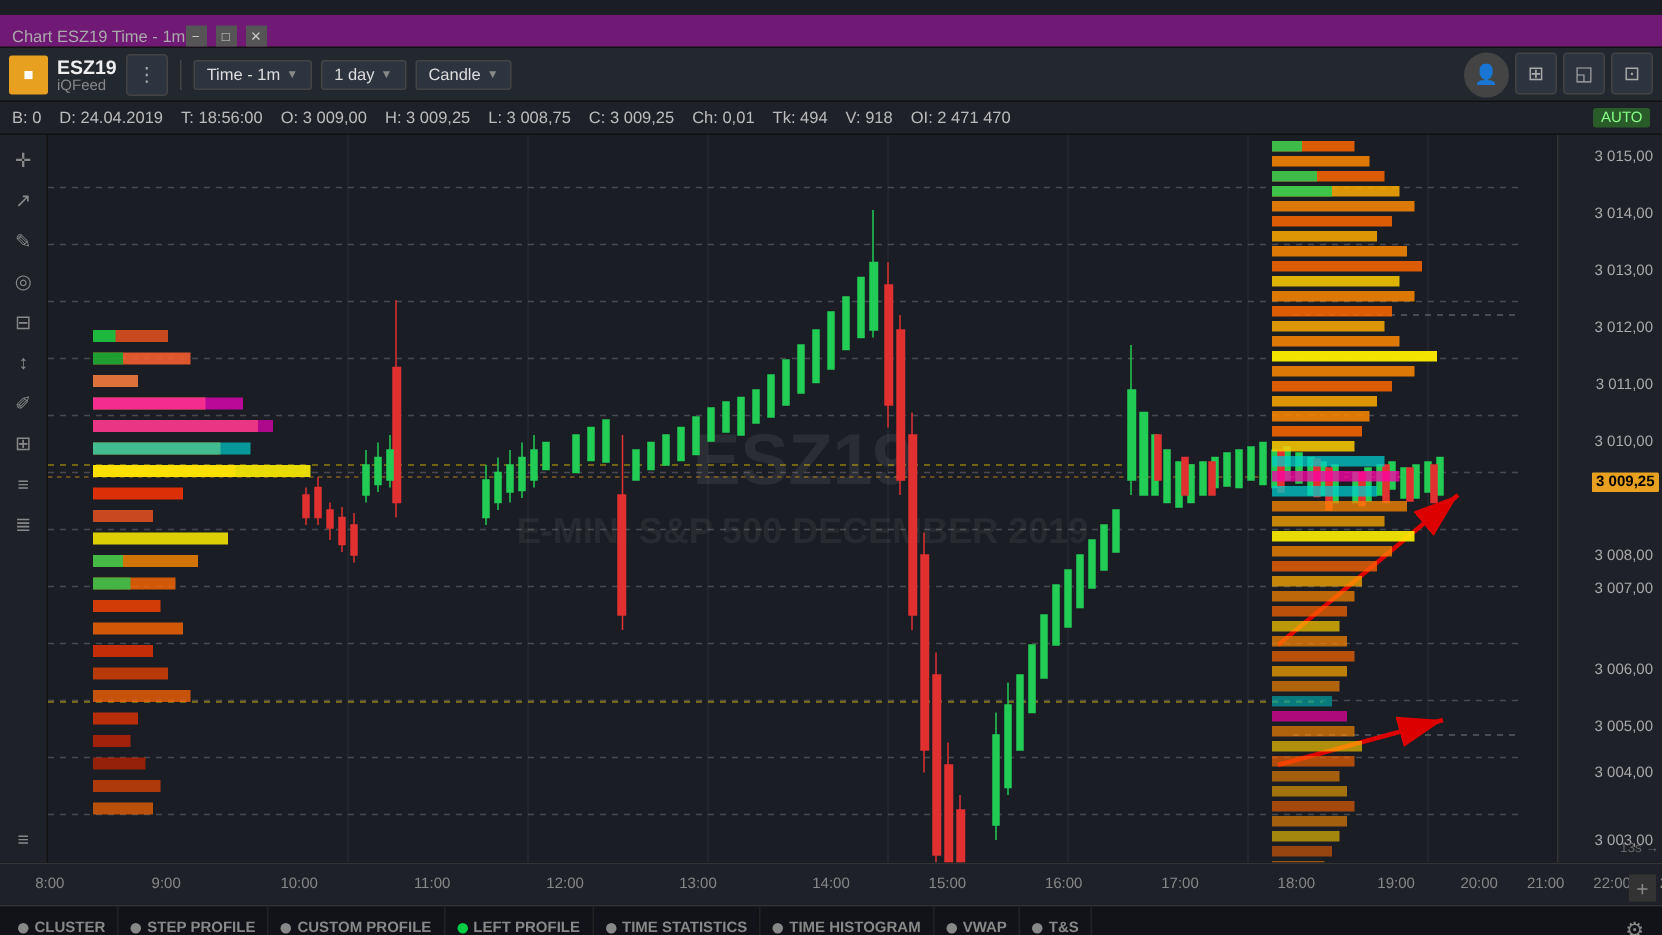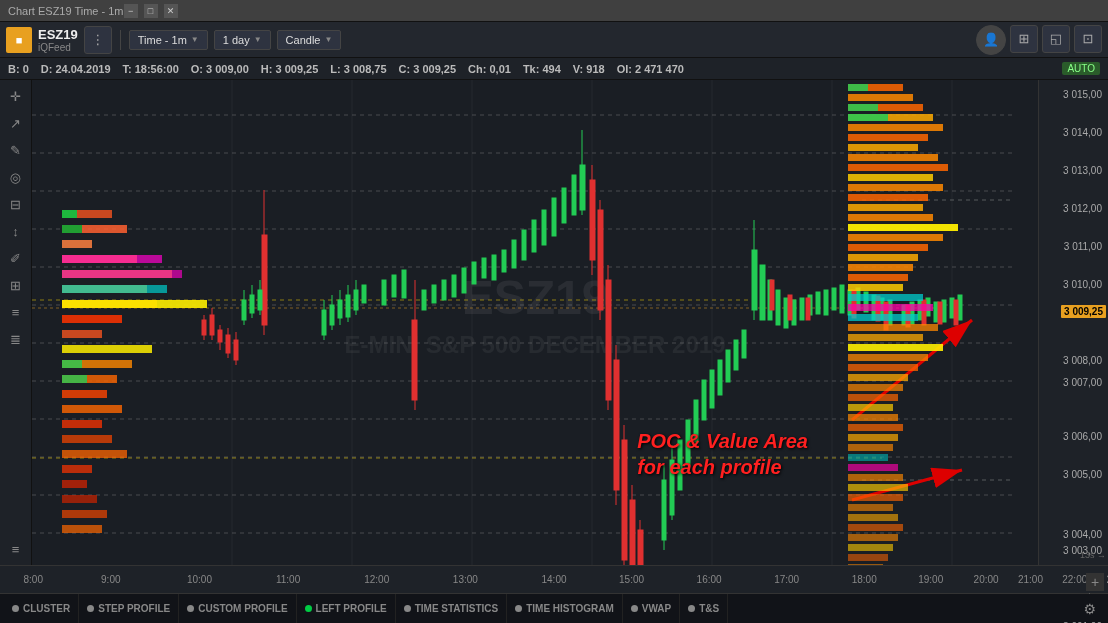--- a/index.html
+++ b/index.html
@@ -9,28 +9,29 @@
       background: #1a1e24;
       font-family: Arial, sans-serif;
       font-size: 12px;
       color: #ccc;
       overflow: hidden;
       position: relative;
     }
 
     
     #title-bar {
-      background: #404040;
+      background: #701a75;
       height: 22px;
       display: flex;
-      align-items: center;
+      align-items: flex-end;
       padding: 0 8px;
       border-bottom: 1px solid #111;
       font-size: 11px;
       color: #aaa;
+      margin-top: 10px;
     }
     #title-bar-controls {
       display: flex;
       gap: 6px;
     }
     .win-btn {
       width: 14px;
       height: 14px;
       background: #555;
       border: none;
@@ -119,21 +120,21 @@
       background: #1e2228;
       height: 22px;
       display: flex;
       align-items: center;
       padding: 0 8px;
       gap: 12px;
       border-bottom: 1px solid #111;
       font-size: 11px;
       color: #bbb;
     }
-    .info-item { white-space: nowrap; font-weight: bold; }
+    .info-item { white-space: nowrap; }
 
     
     #main {
       display: flex;
       height: calc(623px - 22px - 36px - 22px - 28px - 30px);
       position: relative;
     }
 
     
     #left-sidebar {
@@ -596,23 +597,20 @@
       <defs>
         <marker id="arrow" markerWidth="10" markerHeight="7" refX="10" refY="3.5" orient="auto">
           <polygon points="0 0, 10 3.5, 0 7" fill="#dd0000"></polygon>
         </marker>
         <marker id="arrow2" markerWidth="10" markerHeight="7" refX="10" refY="3.5" orient="auto">
           <polygon points="0 0, 10 3.5, 0 7" fill="#dd0000"></polygon>
         </marker>
       </defs>
     </svg>
 
-    <div style="position:absolute;bottom:85px;right:230px;pointer-events:none;">
-      <div style="color:#ff2020;font-size:20px;font-weight:900;font-style:italic;text-shadow:1px 1px 3px #000;line-height:1.3;">POC &amp; Value Area<br>for each profile</div>
-    </div>
 
     <div id="vol-profile-right">
       <svg width="120" height="100%" xmlns="http://www.w3.org/2000/svg">
 
         <rect x="0" y="4" width="55" height="7" fill="#ff6600" opacity="0.85"></rect>
         <rect x="0" y="4" width="20" height="7" fill="#22cc55" opacity="0.85"></rect>
         <rect x="0" y="14" width="65" height="7" fill="#ff8800" opacity="0.85"></rect>
         <rect x="0" y="24" width="75" height="7" fill="#ff6600" opacity="0.85"></rect>
         <rect x="0" y="24" width="30" height="7" fill="#22cc55" opacity="0.85"></rect>
         <rect x="0" y="34" width="85" height="7" fill="#ffaa00" opacity="0.85"></rect>
@@ -680,21 +678,21 @@
       <div class="price-label" style="top:42px">3 014,00</div>
       <div class="price-label" style="top:80px">3 013,00</div>
       <div class="price-label" style="top:118px">3 012,00</div>
       <div class="price-label" style="top:156px">3 011,00</div>
       <div class="price-label" style="top:194px">3 010,00</div>
       <div class="price-label price-label-current" style="top:220px">3 009,25</div>
       <div class="price-label" style="top:270px">3 008,00</div>
       <div class="price-label" style="top:292px">3 007,00</div>
       <div class="price-label" style="top:346px">3 006,00</div>
       <div class="price-label" style="top:384px">3 005,00</div>
-      <div class="price-label" style="top:444px">3 004,00</div>
+      <div class="price-label" style="top:415px">3 004,00</div>
       <div class="price-label" style="top:460px">3 003,00</div>
       <div class="price-label" style="top:498px">3 002,00</div>
       <div class="price-label" style="top:536px">3 001,00</div>
 
       <div style="position:absolute;bottom:0;right:2px;font-size:9px;color:#666;">13s →</div>
     </div>
   </div>
 </div>
 
 <div id="time-axis">

